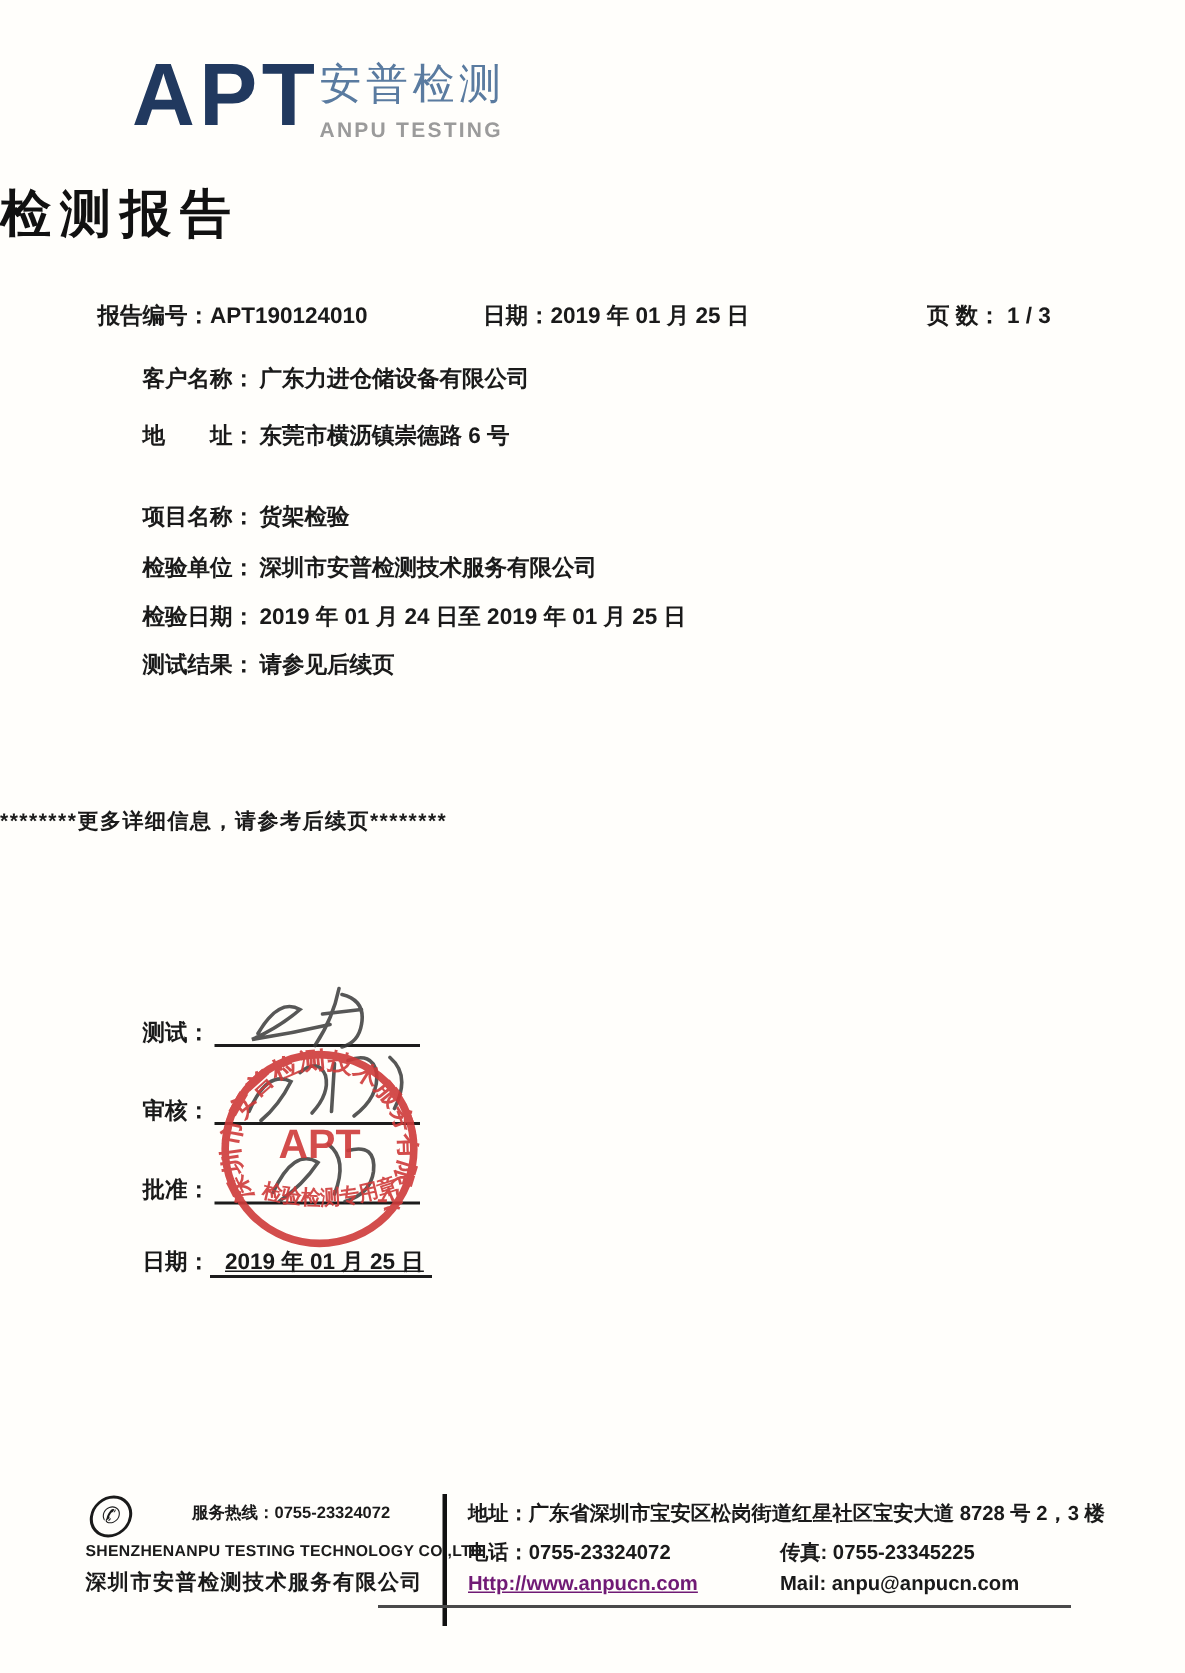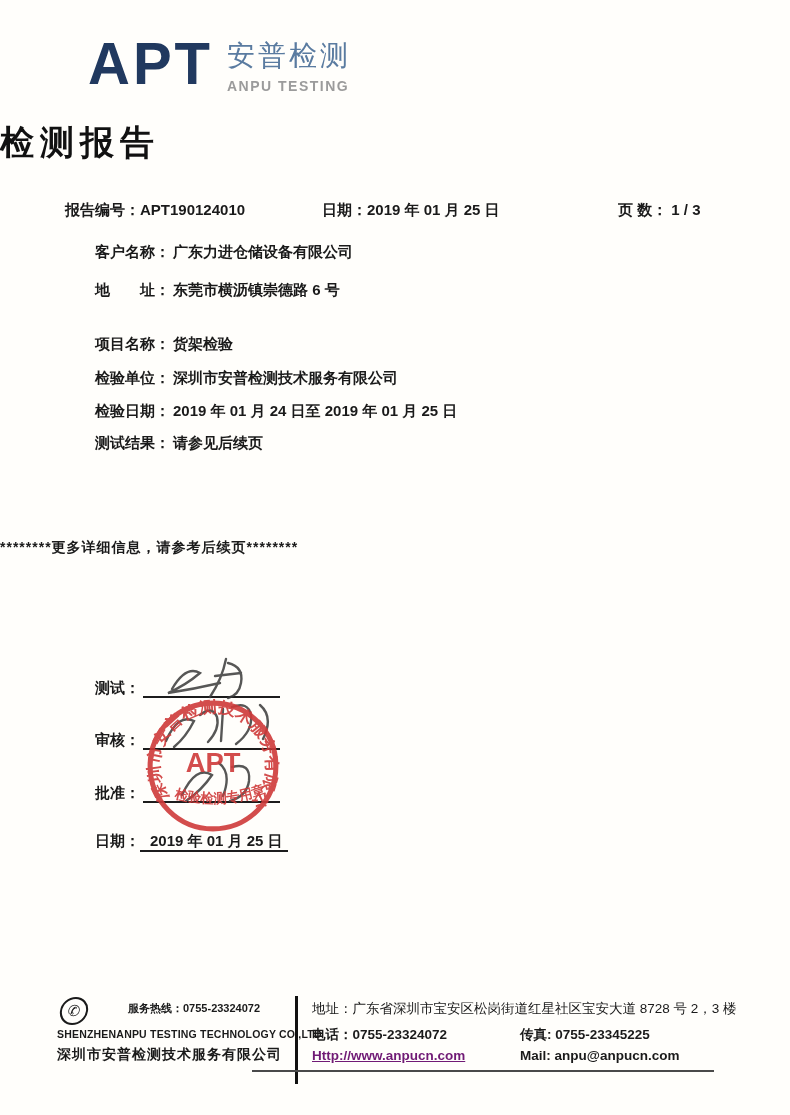--- a/index.html
+++ b/index.html
@@ -11,21 +11,21 @@
     -webkit-font-smoothing:antialiased;
   }
   .page{position:absolute;inset:0;overflow:hidden;}
 
   
   .logo{position:absolute;left:88px;top:34px;display:flex;align-items:flex-start;}
   .logo-apt{
     font-size:58px;font-weight:800;color:#21395f;letter-spacing:3px;
     line-height:60px;transform:scaleY(1.02);
   }
-  .logo-right{margin-left:14px;padding-top:6px;}
+  .logo-right{padding-top:6px;}
   .logo-cn{font-size:28px;color:#5a7ba0;letter-spacing:3px;line-height:32px;}
   .logo-en{font-size:14px;font-weight:bold;color:#9b9b9b;letter-spacing:1.5px;margin-top:6px;}
 
   
   .doc-title{position:absolute;left:0;top:120px;width:100%;text-align:left;
     font-size:34px;font-weight:bold;letter-spacing:6px;color:#111;}
 
   
   .meta{position:absolute;top:201px;left:0;width:100%;font-size:15px;font-weight:bold;}
   .meta-report{position:absolute;left:65px;top:0;}
@@ -42,39 +42,39 @@
   .note{position:absolute;top:539px;left:0;width:100%;
     font-size:14px;font-weight:bold;letter-spacing:1px;}
 
   
   .sig-label{position:absolute;left:95px;font-size:15px;font-weight:bold;}
   .sig-line{position:absolute;left:143px;width:137px;height:0;border-bottom:2px solid #1c1c1c;}
   .lab-test{top:679px;} .line-test{top:696px;}
   .lab-review{top:731px;text-align:center;} .line-review{top:748px;}
   .lab-approve{top:784px;} .line-approve{top:801px;}
   .lab-sigdate{top:832px;}
-  .sigdate-value{position:absolute;left:150px;top:832px;font-size:15px;font-weight:bold;}
+  .sigdate-value{position:absolute;left:150px;top:832px;font-size:15px;font-weight:bold;text-decoration:underline;}
   .line-sigdate{position:absolute;left:140px;top:850px;width:148px;border-bottom:2px solid #1c1c1c;}
 
   .sig-svg{position:absolute;left:120px;top:645px;width:220px;height:190px;pointer-events:none;}
   .seal{position:absolute;left:142px;top:695px;width:142px;height:142px;opacity:.9;}
 
   
   .footer{position:absolute;left:0;top:0;width:100%;}
   .phone-icon{
     position:absolute;left:60px;top:997px;width:24px;height:24px;border:2.5px solid #1a1a1a;
     border-radius:50%;text-align:center;line-height:23px;font-size:15px;font-weight:bold;
     transform:skewX(-8deg);
   }
   .hotline{position:absolute;left:96px;top:1001px;font-size:11px;font-weight:bold;margin-left:32px;}
   .f-co-en{position:absolute;left:57px;top:1028px;font-size:10.5px;font-weight:bold;letter-spacing:.2px;}
   .f-co-cn{position:absolute;left:57px;top:1046px;font-size:14px;font-weight:bold;letter-spacing:1px;}
   .f-vline{position:absolute;left:295px;top:996px;width:3px;height:88px;background:#111;}
   .f-hline{position:absolute;left:252px;top:1070px;width:462px;height:2px;background:#4a4a4a;}
-  .f-addr{position:absolute;left:312px;top:1000px;font-size:13.5px;font-weight:normal;white-space:nowrap;}
+  .f-addr{position:absolute;left:312px;top:1000px;font-size:13.5px;font-weight:bold;white-space:nowrap;}
   .f-phone{position:absolute;left:312px;top:1026px;font-size:13.5px;font-weight:bold;}
   .f-fax{position:absolute;left:520px;top:1026px;font-size:13.5px;font-weight:bold;}
   .f-web{position:absolute;left:312px;top:1048px;font-size:13.5px;font-weight:bold;color:#701a75;text-decoration:underline;}
   .f-mail{position:absolute;left:520px;top:1048px;font-size:13.5px;font-weight:bold;}
 </style>
 </head>
 <body>
 
 <div class="page">
 

